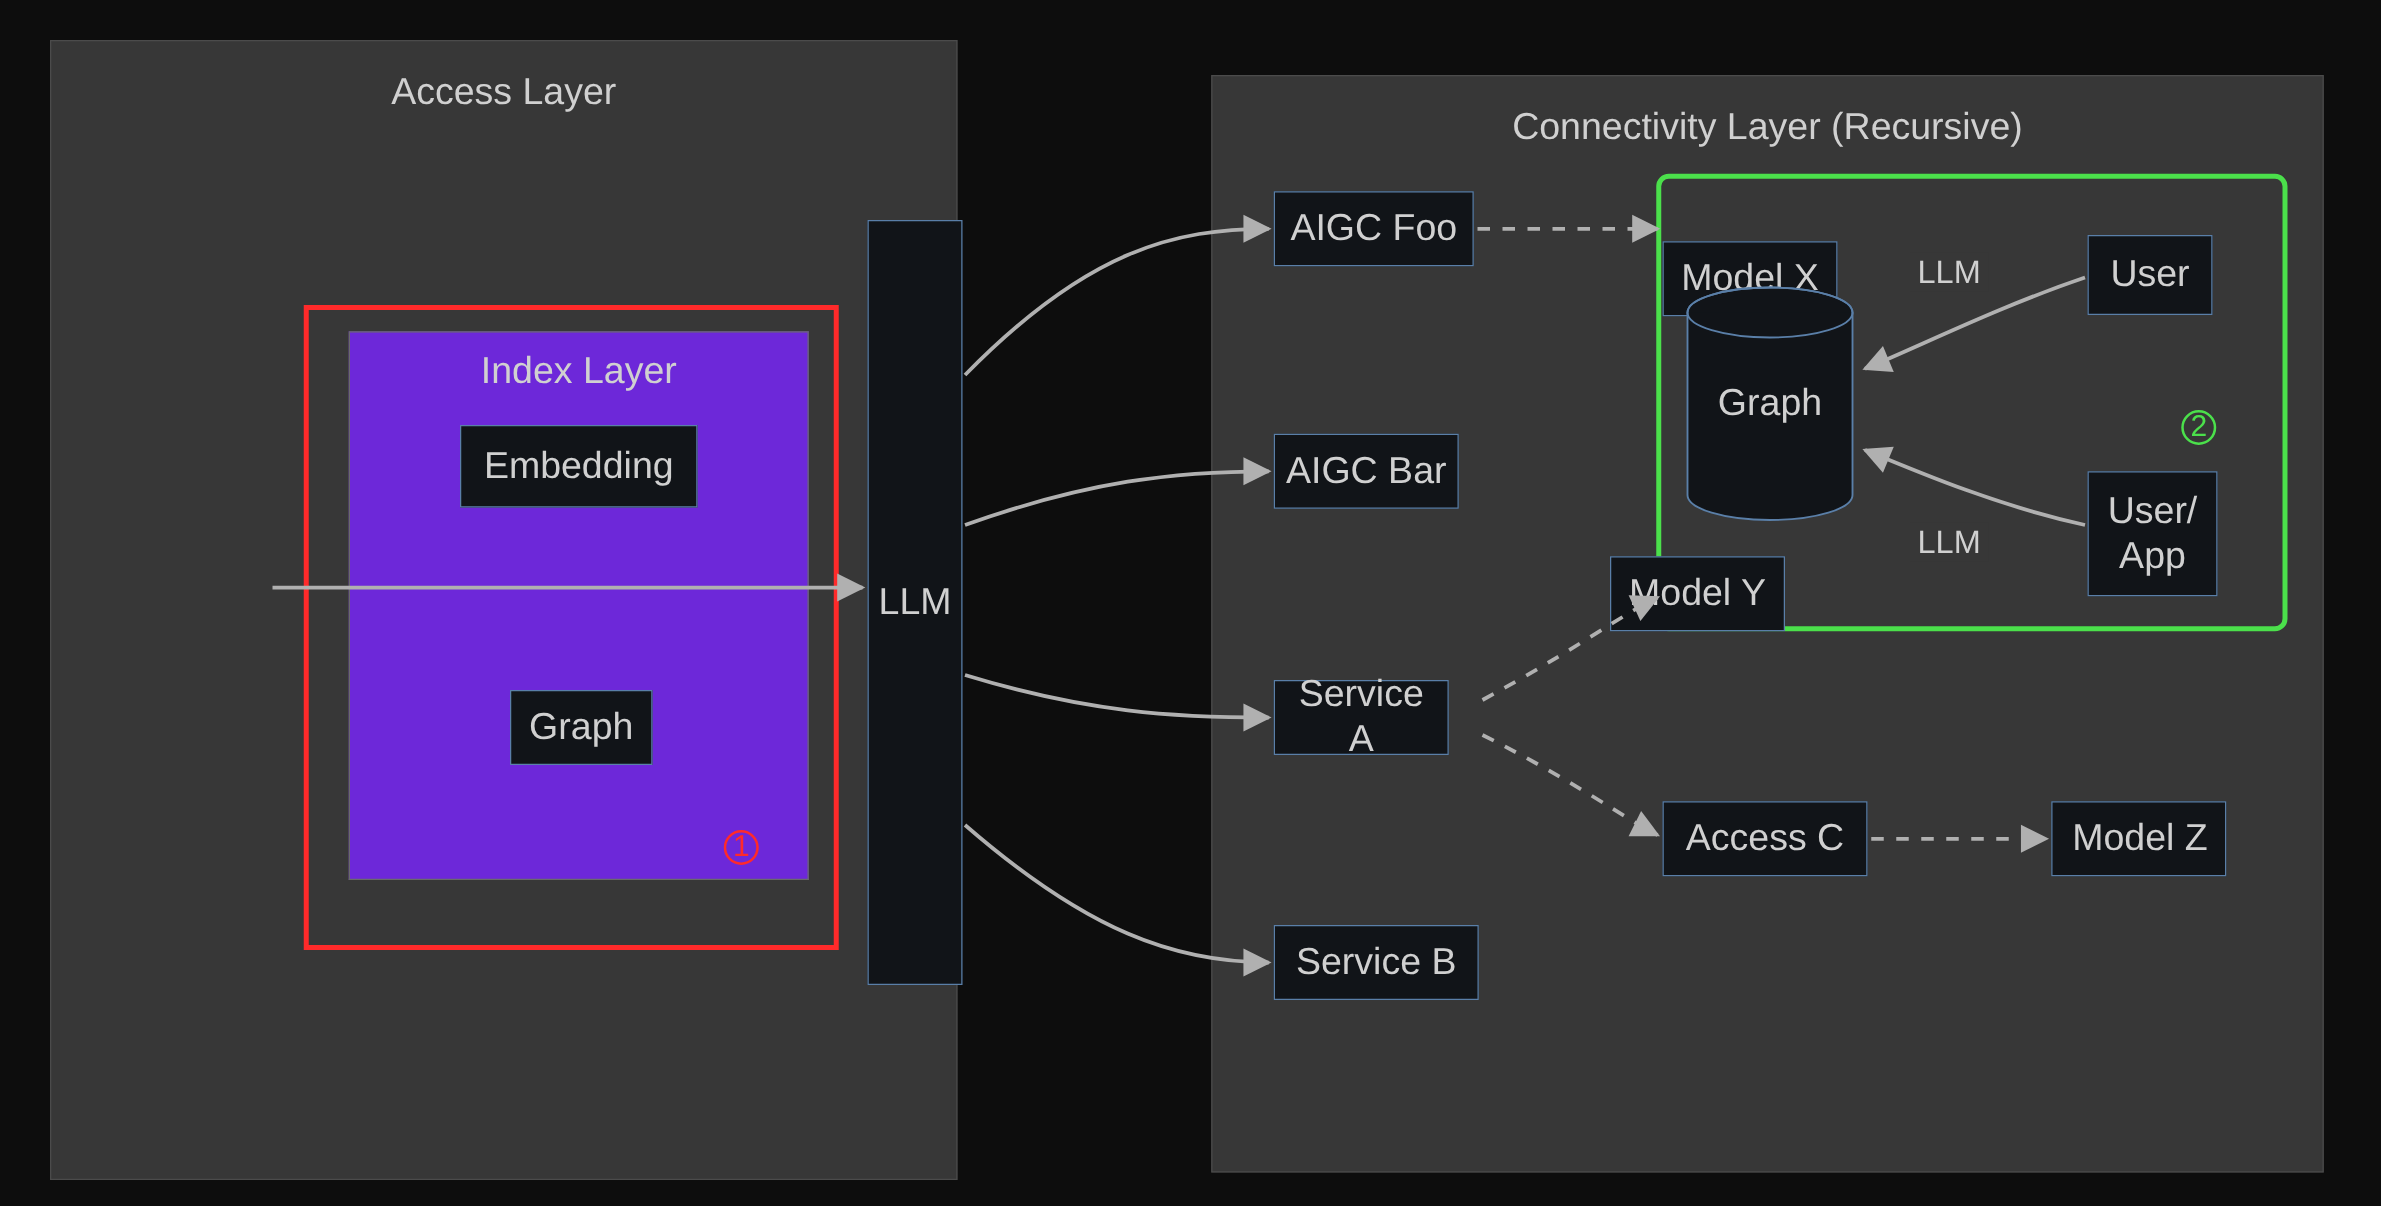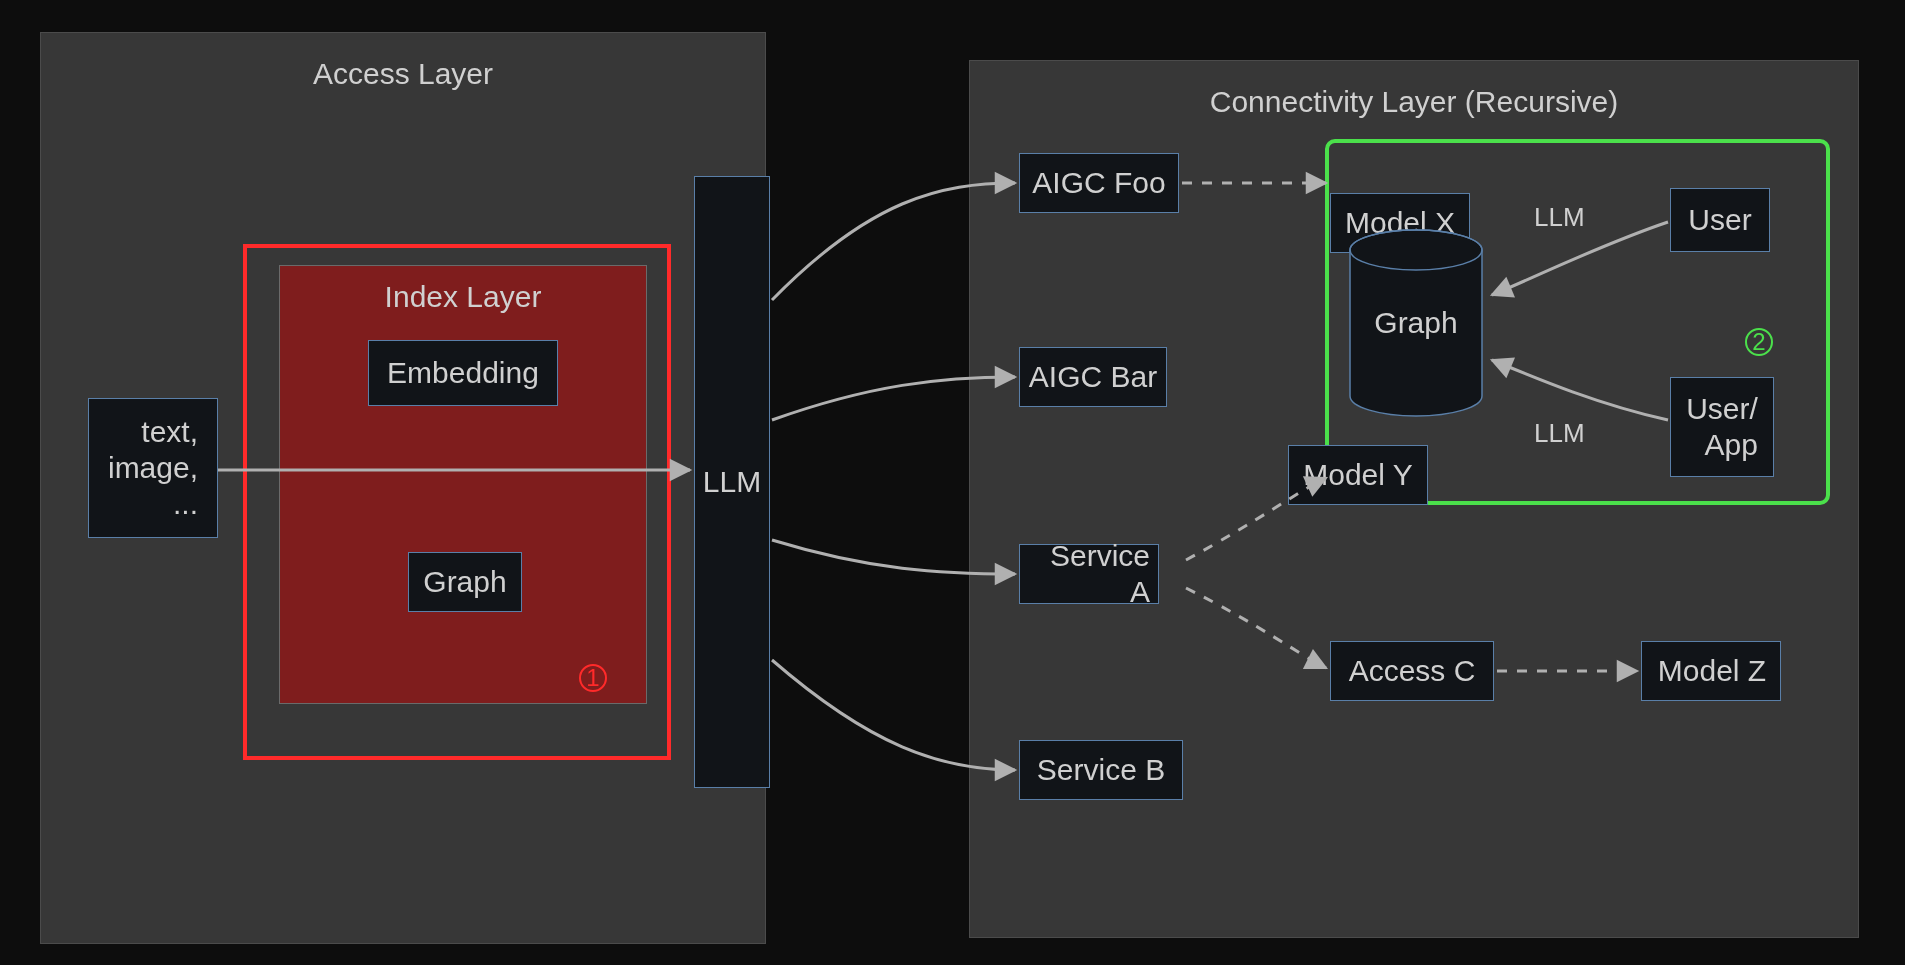--- a/index.html
+++ b/index.html
@@ -24,33 +24,33 @@
   }
   .panel-title {
     position: absolute;
     color: #d0d0d0;
     font-size: 30px;
     width: 100%;
     text-align: center;
   }
   .subpanel {
     position: absolute;
-    background: #7f1d1d;
+    background: #6d28d9;
     border: 1px solid #6a6a6a;
   }
   .node {
     position: absolute;
     background: #111418;
     border: 1.5px solid #5a7fa8;
     color: #d0d0d0;
     font-size: 30px;
     display: flex;
     align-items: center;
     justify-content: center;
-    text-align: right;
+    text-align: center;
     line-height: 1.2;
     padding: 4px 8px;
   }
   .db {
     position: absolute;
     color: #d0d0d0;
     font-size: 30px;
     display: flex;
     align-items: center;
     justify-content: center;
@@ -112,23 +112,20 @@
   <div class="hl-red" style="left:243px; top:244px; width:428px; height:516px;"></div>
   <div class="badge badge-red" style="left:579px; top:664px;">
       <span>1</span>
     </div>
 
   <div class="hl-green" style="left:1325px; top:139px; width:505px; height:366px;"></div>
   <div class="badge badge-green" style="left:1745px; top:328px;">
       <span>2</span>
     </div>
 
-  <div class="node" style="left:88px; top:398px; width:130px; height:140px; white-space:pre-line;">text,
-image,
-...</div>
 
   <div class="node" style="left:368px; top:340px; width:190px; height:66px;">Embedding</div>
 
   <div class="node" style="left:408px; top:552px; width:114px; height:60px;">Graph</div>
 
   <div class="node" style="left:694px; top:176px; width:76px; height:612px;">LLM</div>
 
   <div class="node" style="left:1019px; top:153px; width:160px; height:60px;">AIGC Foo</div>
   <div class="node" style="left:1019px; top:347px; width:148px; height:60px;">AIGC Bar</div>
   <div class="node" style="left:1019px; top:544px; width:140px; height:60px;">Service A</div>

